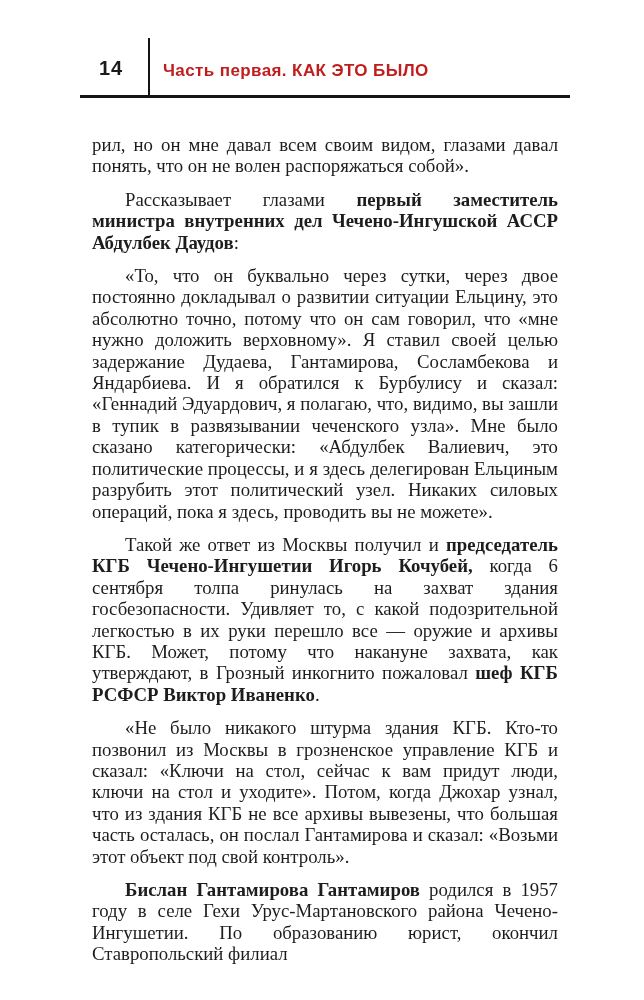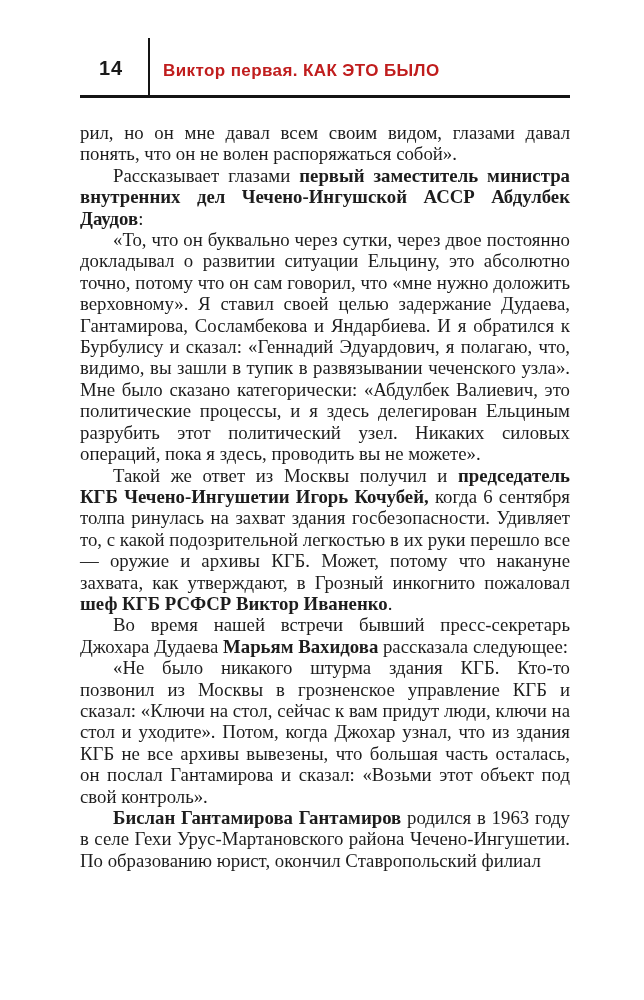--- a/index.html
+++ b/index.html
@@ -59,41 +59,40 @@
     left: 80px;
     top: 122px;
     width: 490px;
     text-align: justify;
     font-size: 18.8px;
     line-height: 21.4px;
     hyphens: auto;
     -webkit-hyphens: auto;
   }
   .para {
-    margin: 0;
+    margin: 12px;
   }
   .para.indent {
     text-indent: 33px;
   }
   .bold {
     font-weight: 700;
   }
 </style>
 </head>
 <body>
 
 <div class="page">
   <header>
     <span class="page-number">14</span>
     <span class="header-divider"></span>
-    <h1 class="chapter-title">Виктор первая. КАК ЭТО БЫЛО</h1>
+    <h1 class="chapter-title">Часть первая. КАК ЭТО БЫЛО</h1>
   </header>
   <div class="header-rule"></div>
   <main class="page-body" id="body-container">
       <p class="para"><span class="">рил, но он мне давал всем своим видом, глазами давал понять, что он не волен распоряжаться собой».</span></p>
       <p class="para indent"><span class="">Рассказывает глазами </span><span class="bold">первый заместитель министра внутренних дел Чечено-Ингушской АССР Абдулбек Даудов</span><span class="">:</span></p>
       <p class="para indent"><span class="">«То, что он буквально через сутки, через двое постоянно докладывал о развитии ситуации Ельцину, это абсолютно точно, потому что он сам говорил, что «мне нужно доложить верховному». Я ставил своей целью задержание Дудаева, Гантамирова, Сосламбекова и Яндарбиева. И я обратился к Бурбулису и сказал: «Геннадий Эдуардович, я полагаю, что, видимо, вы зашли в тупик в развязывании чеченского узла». Мне было сказано категорически: «Абдулбек Валиевич, это политические процессы, и я здесь делегирован Ельциным разрубить этот политический узел. Никаких силовых операций, пока я здесь, проводить вы не можете».</span></p>
       <p class="para indent"><span class="">Такой же ответ из Москвы получил и </span><span class="bold">председатель КГБ Чечено-Ингушетии Игорь Кочубей,</span><span class=""> когда 6 сентября толпа ринулась на захват здания госбезопасности. Удивляет то, с какой подозрительной легкостью в их руки перешло все — оружие и архивы КГБ. Может, потому что накануне захвата, как утверждают, в Грозный инкогнито пожаловал </span><span class="bold">шеф КГБ РСФСР Виктор Иваненко</span><span class="">.</span></p>
-      <p class="para indent"><span class="">Во время нашей встречи бывший пресс-секретарь Джохара Дудаева </span><span class="bold">Марьям Вахидова</span><span class=""> рассказала следующее:</span></p>
       <p class="para indent"><span class="">«Не было никакого штурма здания КГБ. Кто-то позвонил из Москвы в грозненское управление КГБ и сказал: «Ключи на стол, сейчас к вам придут люди, ключи на стол и уходите». Потом, когда Джохар узнал, что из здания КГБ не все архивы вывезены, что большая часть осталась, он послал Гантамирова и сказал: «Возьми этот объект под свой контроль».</span></p>
-      <p class="para indent"><span class="bold">Бислан Гантамирова Гантамиров</span><span class=""> родился в 1963 году в селе Гехи Урус-Мартановского района Чечено-Ингушетии. По образованию юрист, окончил Ставропольский филиал</span></p>
+      <p class="para indent"><span class="bold">Бислан Гантамирова Гантамиров</span><span class=""> родился в 1957 году в селе Гехи Урус-Мартановского района Чечено-Ингушетии. По образованию юрист, окончил Ставропольский филиал</span></p>
     </main>
 </div>
 
 </body></html>

